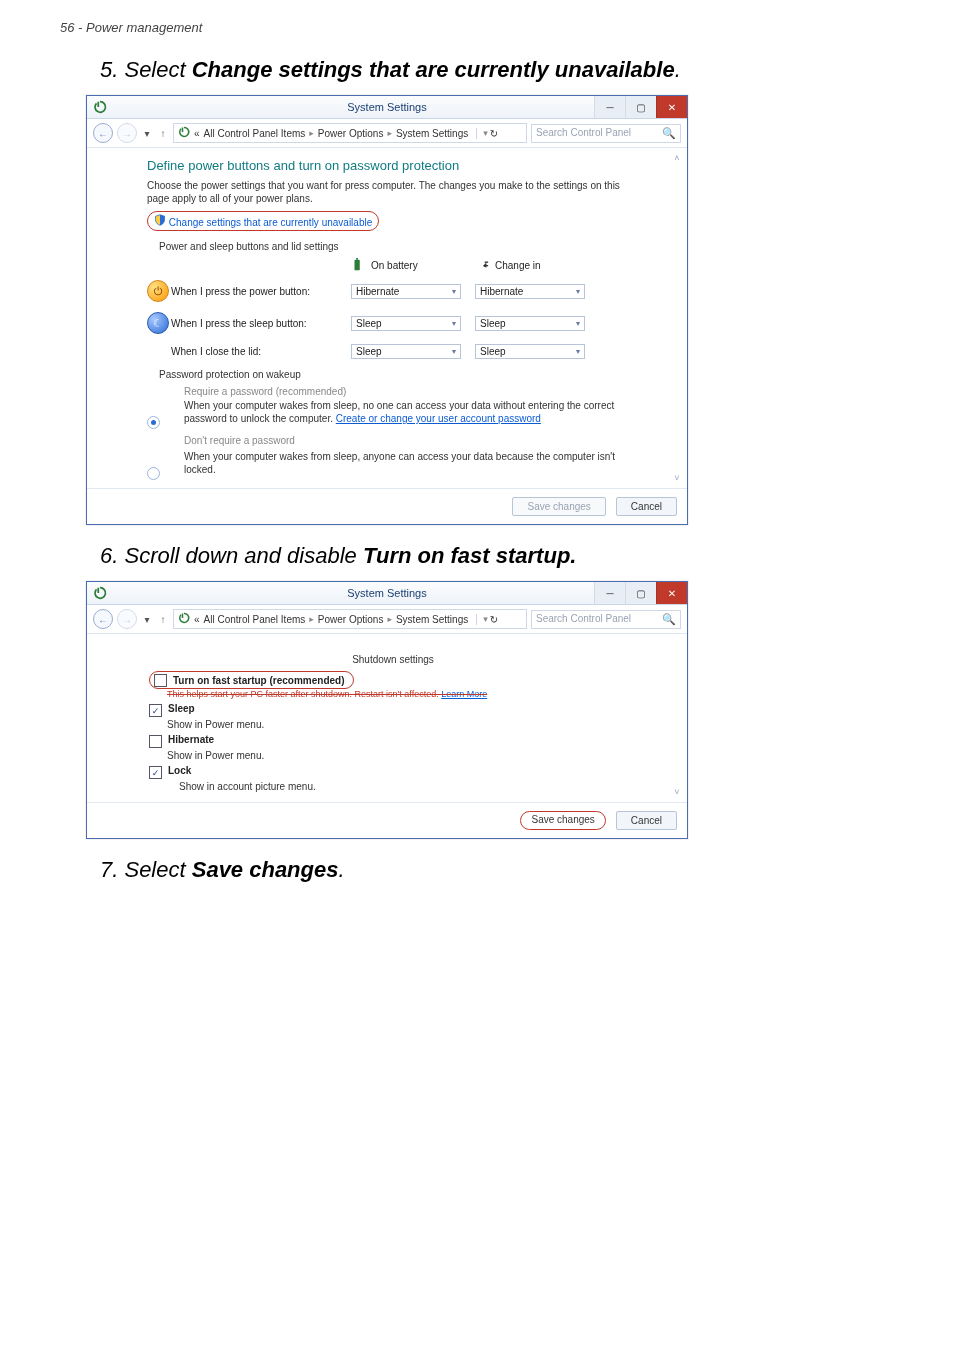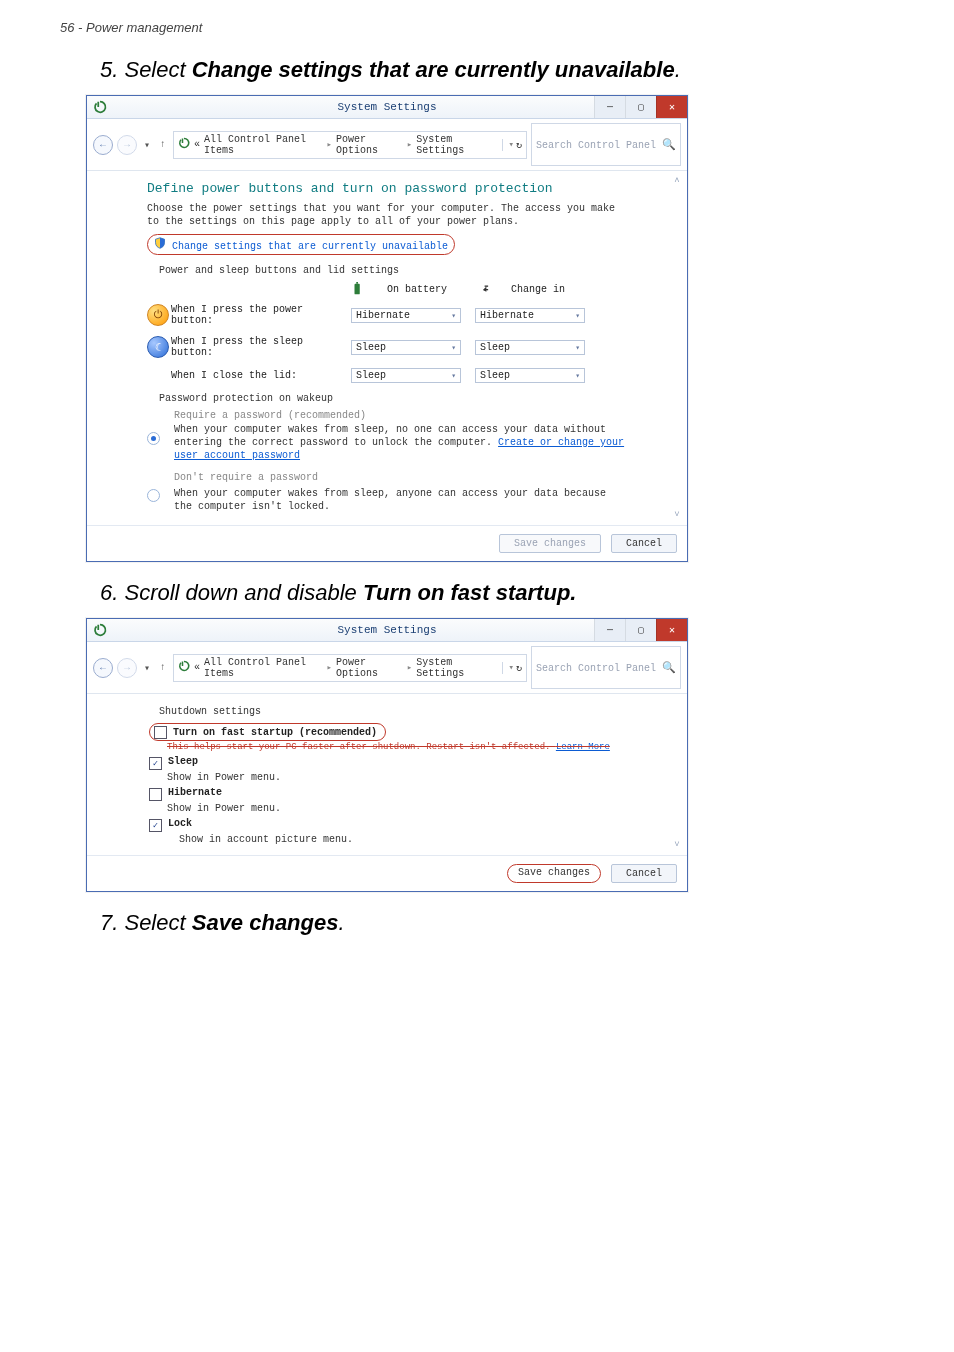--- a/index.html
+++ b/index.html
@@ -32,21 +32,20 @@
 
   
   .window {
     width: 600px;
     margin: 0 auto 8px auto;
     border: 1px solid #4a6cb3;
     background: #fff;
     font-size: 10px;
     color: #222;
     box-shadow: 0 0 0 1px rgba(0,0,0,0.05);
-    font-family: Liberation Mono, monospace;
   }
   .titlebar {
     height: 22px;
     background: linear-gradient(#fbfcfd, #eef3f9);
     border-bottom: 1px solid #c9d6e8;
     display: flex;
     align-items: center;
     position: relative;
   }
   .titlebar .app-icon {
@@ -109,23 +108,23 @@
   .breadcrumb .crumb-sep { color: #888; font-size: 9px; }
   .breadcrumb .refresh-cell {
     margin-left: 4px;
     border-left: 1px solid #cfd8e6;
     padding-left: 6px;
     display: flex; gap: 2px; align-items: center;
   }
   .searchbox {
     border: 1px solid #cfd8e6;
     background: #fff;
-    padding: 14px 4px;
+    padding: 2px 4px;
     width: 140px;
-    display: flex; align-items: flex-end; justify-content: space-between;
+    display: flex; align-items: flex-start; justify-content: space-between;
     font-size: 10px; color: #9aa3b4;
   }
   .searchbox .mag { color: #888; font-size: 11px; }
 
   .content {
     padding: 10px 60px 8px 60px;
     position: relative;
   }
   .scroll-arrow {
     position: absolute;
@@ -165,21 +164,21 @@
     row-gap: 10px;
     align-items: center;
     font-size: 10px;
   }
   .hdr-row {
     display: grid;
     grid-template-columns: 204px 124px 124px;
     align-items: center;
     margin-bottom: 8px;
   }
-  .hdr-cell { display: flex; align-items: center; gap: 22px; font-size: 10px; }
+  .hdr-cell { display: flex; align-items: center; gap: 6px; font-size: 10px; }
   .hdr-cell .icon { width: 14px; height: 14px; }
 
   .round-icon {
     width: 20px; height: 20px; border-radius: 50%;
     display: inline-flex; align-items: center; justify-content: center;
     font-size: 11px;
   }
   .round-icon.orange { background: radial-gradient(circle at 30% 30%, #ffe082, #ff9800); color: #7a3c00; border: 1px solid #d08522;}
   .round-icon.blue   { background: radial-gradient(circle at 30% 30%, #a7c8ff, #2a6cd6); color: #fff; border: 1px solid #2a5bb0;}
   .lid-icon {
@@ -198,21 +197,21 @@
 
   .combo {
     border: 1px solid #b8c5d9;
     background: #fff;
     padding: 1px 4px;
     display: flex; align-items: center; justify-content: space-between;
     font-size: 10px;
   }
   .combo .chev { color: #6679a0; font-size: 8px; }
 
-  .radio-row { display:flex; align-items:center; gap:14px; margin-top:6px; }
+  .radio-row { display:flex; align-items:flex-end; gap:24px; margin-top:6px; }
   .radio-dot {
     width: 11px; height: 11px; border-radius: 50%;
     border: 1px solid #9ab5da;
     display:inline-flex; align-items:center; justify-content:center;
     flex:none; margin-top:1px;
   }
   .radio-dot.checked:before {
     content:""; width:5px; height:5px; border-radius:50%;
     background:#2a6cd6;
   }
@@ -319,21 +318,21 @@
       <div class="searchbox">
         <span>Search Control Panel</span>
         <span class="mag">🔍</span>
       </div>
     </div>
 
     <div class="content">
       <span class="scroll-arrow top">˄</span>
 
       <div class="h-teal">Define power buttons and turn on password protection</div>
-      <div class="para">Choose the power settings that you want for your computer. The access you make to the settings on this page apply to all of your power plans.</div>
+      <div class="para">Choose the power settings that you want for press computer. The changes you make to the settings on this page apply to all of your power plans.</div>
       <div>
         <span class="pill-circle">
           <span class="shield">
             <svg width="12" height="12" viewBox="0 0 16 16">
                 <path d="M8 1l6 2v4c0 5-3 7-6 8-3-1-6-3-6-8V3z" fill="#ffcf3f" stroke="#1b67c6"></path>
                 <path d="M8 1l6 2v4c0 5-3 7-6 8V1z" fill="#2a6cd6"></path>
               </svg>
           </span>
           <span class="link">Change settings that are currently unavailable</span>
         </span>
@@ -478,21 +477,21 @@
           <span>↻</span>
         </span>
       </div>
       <div class="searchbox">
         <span>Search Control Panel</span>
         <span class="mag">🔍</span>
       </div>
     </div>
 
     <div class="content" style="padding-top:8px; padding-bottom:6px;">
-      <div class="section-label" style="margin-top:4px;">Shutdown settings</div>
+      <div class="section-label" style="margin-top:12px;text-align:center;">Shutdown settings</div>
 
       <div class="shutdown-list">
         <div class="shut-group">
           <span class="turnon-highlight">
             <span class="chk"></span>
             <span class="shut-label">Turn on fast startup (recommended)</span>
           </span>
           <span class="red-strike">
             <span>This helps start your PC faster after shutdown. Restart isn't affected. </span><span class="link underline" style="color:#0b5bd3;">Learn More</span>
           </span>

